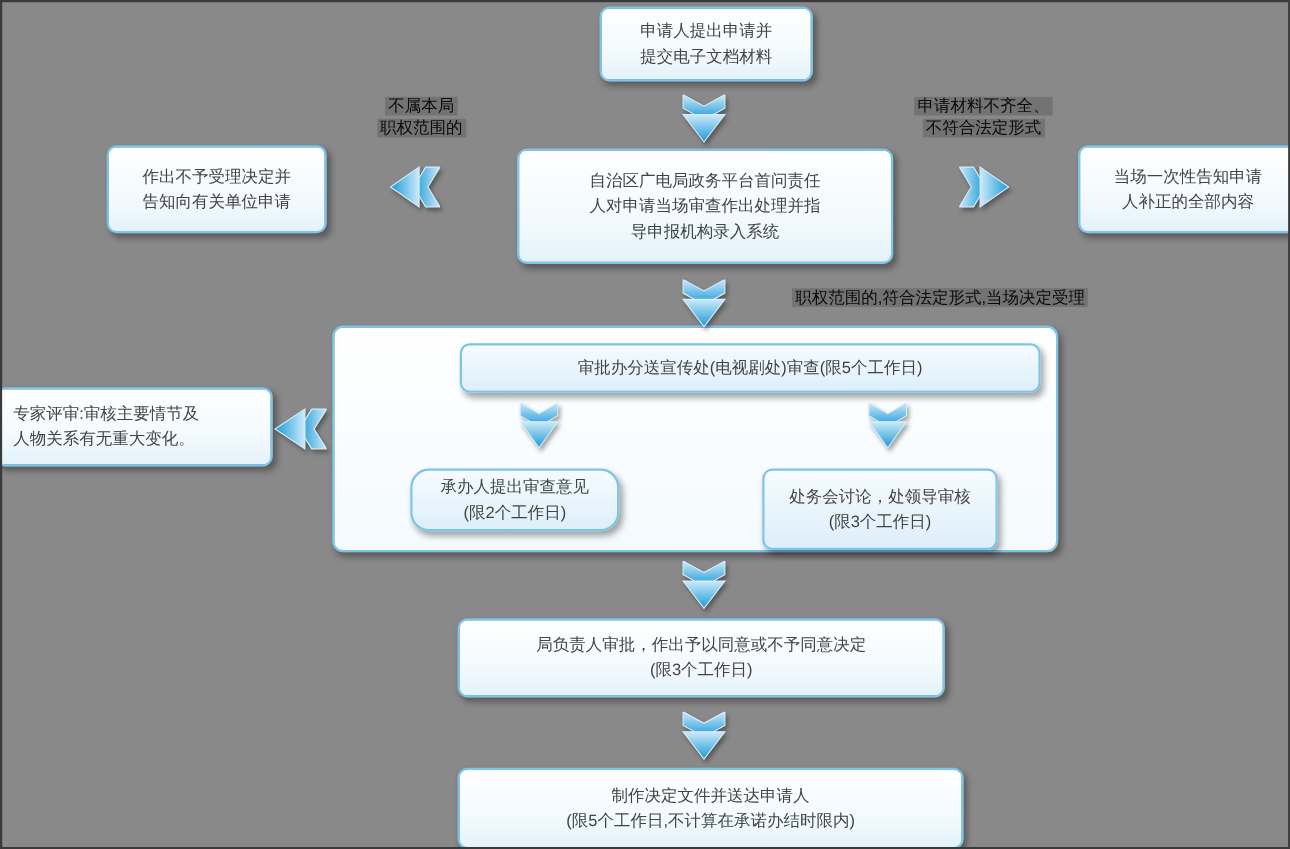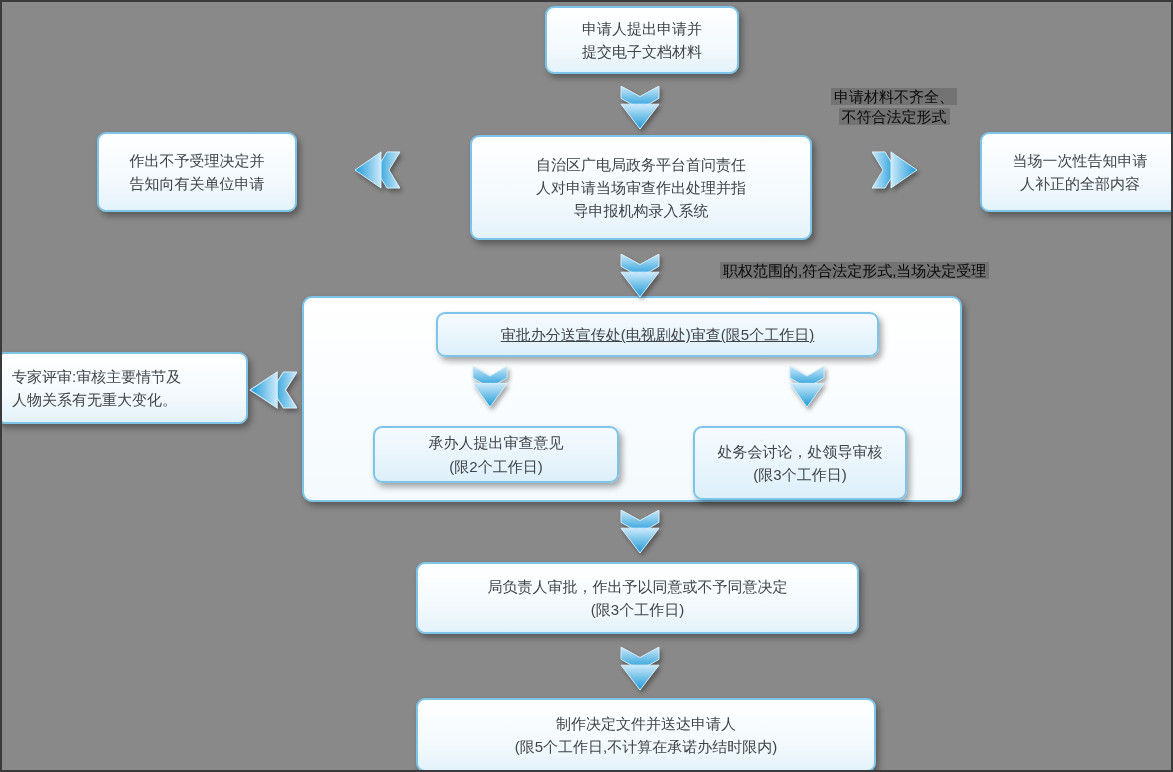--- a/index.html
+++ b/index.html
@@ -108,37 +108,41 @@
   <div class="node" style="left:95px;top:130px;width:200px;height:80px;">作出不予受理决定并
 告知向有关单位申请</div>
 
   <div class="node" style="left:468px;top:133px;width:342px;height:105px;">自治区广电局政务平台首问责任
 人对申请当场审查作出处理并指
 导申报机构录入系统</div>
 
   <div class="node" style="left:978px;top:130px;width:200px;height:80px;">当场一次性告知申请
 人补正的全部内容</div>
 
-  <div class="node inner" style="left:434px;top:310px;width:443px;height:45px;text-decoration:underline;">审批办分送宣传处(电视剧处)审查(限5个工作日)</div>
-
-  <div class="node inner" style="left:371px;top:424px;width:246px;height:57px;">承办人提出审查意见
+  <div class="node inner" style="left:416px;top:310px;width:528px;height:45px;">审批办分送宣传处(电视剧处)审查(限5个工作日)</div>
+
+  <div class="node inner" style="left:371px;top:424px;width:190px;height:57px;border-radius:17px;">承办人提出审查意见
 (限2个工作日)</div>
 
   <div class="node inner" style="left:691px;top:424px;width:214px;height:74px;">处务会讨论，处领导审核
 (限3个工作日)</div>
 
   <div class="node note" style="left:-6px;top:350px;width:252px;height:72px;">专家评审:审核主要情节及
 人物关系有无重大变化。</div>
 
   <div class="node" style="left:414px;top:560px;width:443px;height:72px;">局负责人审批，作出予以同意或不予同意决定
 (限3个工作日)</div>
 
   <div class="node" style="left:414px;top:696px;width:460px;height:74px;">制作决定文件并送达申请人
 (限5个工作日,不计算在承诺办结时限内)</div>
 
+  <div class="flabel" style="left:321px;top:85px;width:120px;">
+    <span>不属本局
+职权范围的</span>
+  </div>
 
   <div class="flabel" style="left:812px;top:85px;width:160px;">
     <span>申请材料不齐全、
 不符合法定形式</span>
   </div>
 
   <div class="flabel" style="left:718px;top:259px;">
     <span>职权范围的,符合法定形式,当场决定受理</span>
   </div>
 

